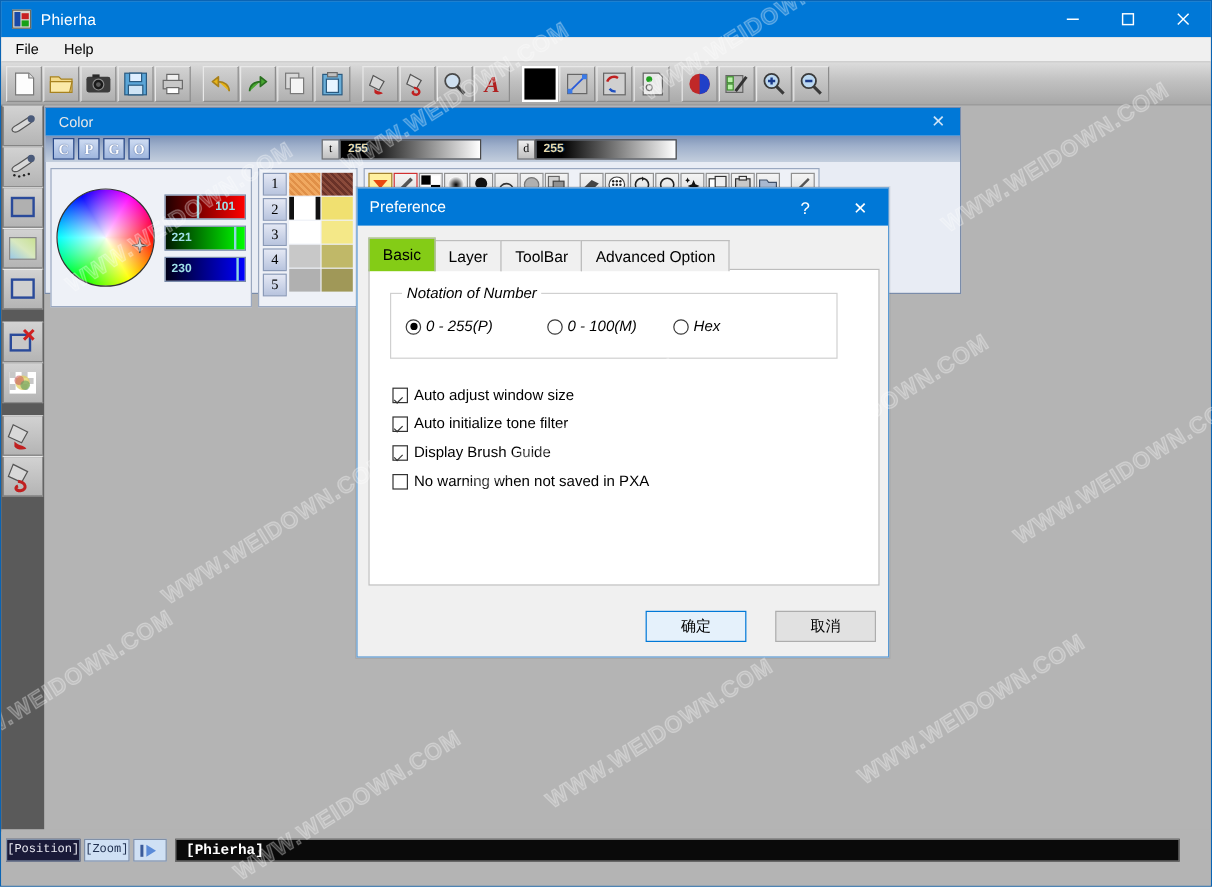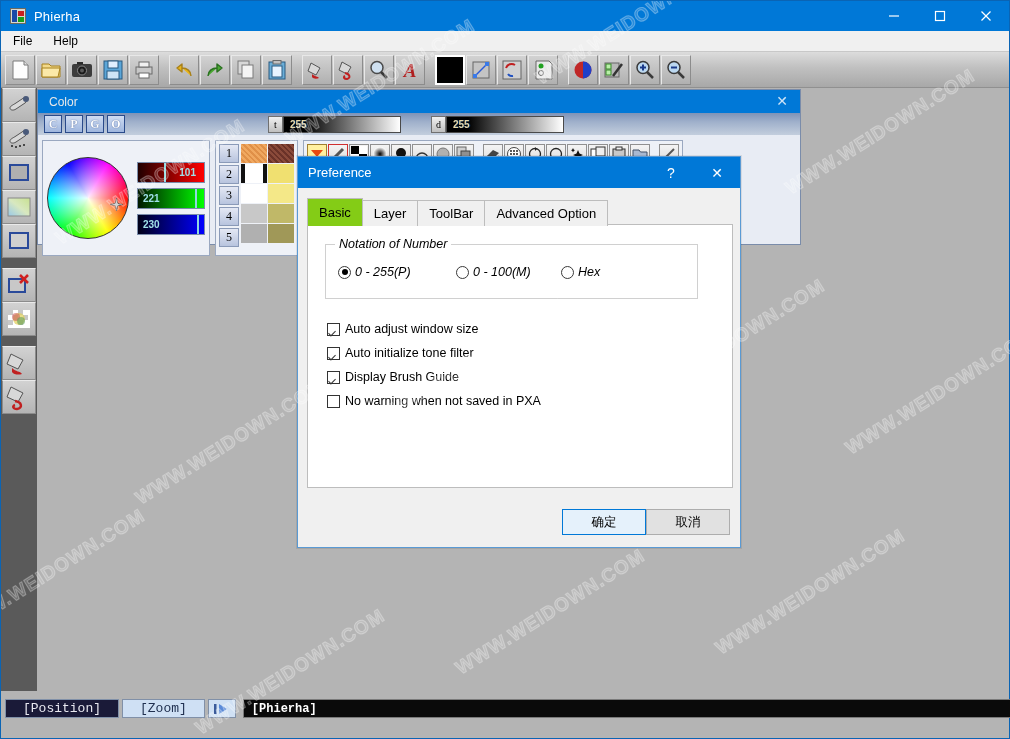--- a/index.html
+++ b/index.html
@@ -272,41 +272,41 @@
   .cbox {
     width: 13px; height: 13px; border: 1px solid #333; background: #fff;
     margin-right: 5px; position: relative; flex: none;
   }
   .cbox.on::after {
     content: ""; position: absolute; left: 2px; top: 5px;
     width: 3px; height: 6px; border: solid #333;
     border-width: 0 1.5px 1.5px 0; transform: rotate(45deg);
   }
   .pref-actions {
-    position: absolute; right: 10px; bottom: 12px; display: flex; gap: 0;
+    position: absolute; right: 10px; bottom: 12px; display: flex; gap: 24px;
   }
   .dlg-btn {
     width: 84px; height: 26px; font-size: 12.5px; color: #000;
     display: flex; align-items: center; justify-content: center;
     background: #e1e1e1; border: 1px solid #adadad;
   }
   .dlg-btn.primary { background: #e5f1fb; border: 1px solid #0078d7; }
 
   
   .statusbar {
     position: absolute; left: 0; bottom: 0; width: 1008px; height: 47px;
     background: #b4b4b4;
   }
   .sb-row {
     position: absolute; left: 4px; top: 8px; display: flex;
     align-items: center; gap: 3px;
   }
   .sb-tag {
-    height: 19px; padding: 0 17px; display: flex; align-items: center;
-    font-family: "Liberation Mono", monospace; font-size: 13px;
+    height: 19px; padding: 0 0; display: flex; align-items: center;
+    font-family: "Liberation Mono", monospace; font-size: 10px;
     border: 1px solid #8090a8;
   }
   .sb-tag.dark { background: #1a1a38; color: #e8e8f0; }
   .sb-tag.light { background: #cfe0f4; color: #203050; }
   .sb-play {
     width: 28px; height: 19px; background: #cfe0f4;
     border: 1px solid #8090a8; display: flex; align-items: center;
     justify-content: center;
   }
   .sb-main {

